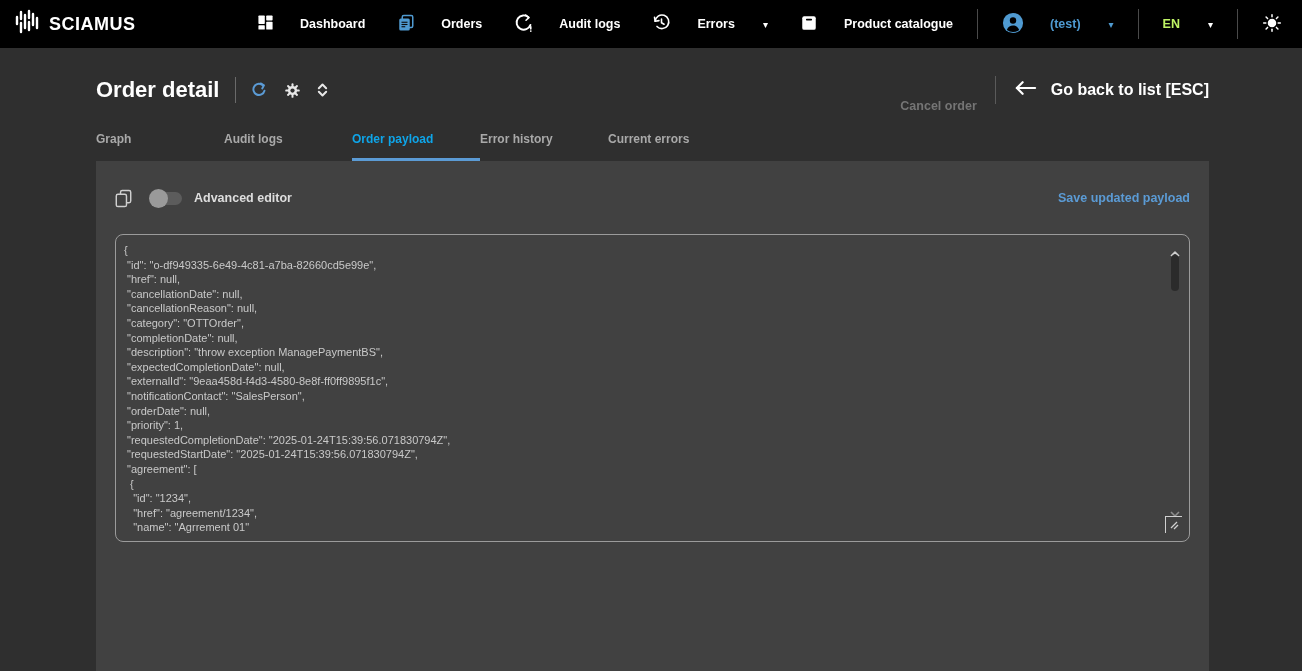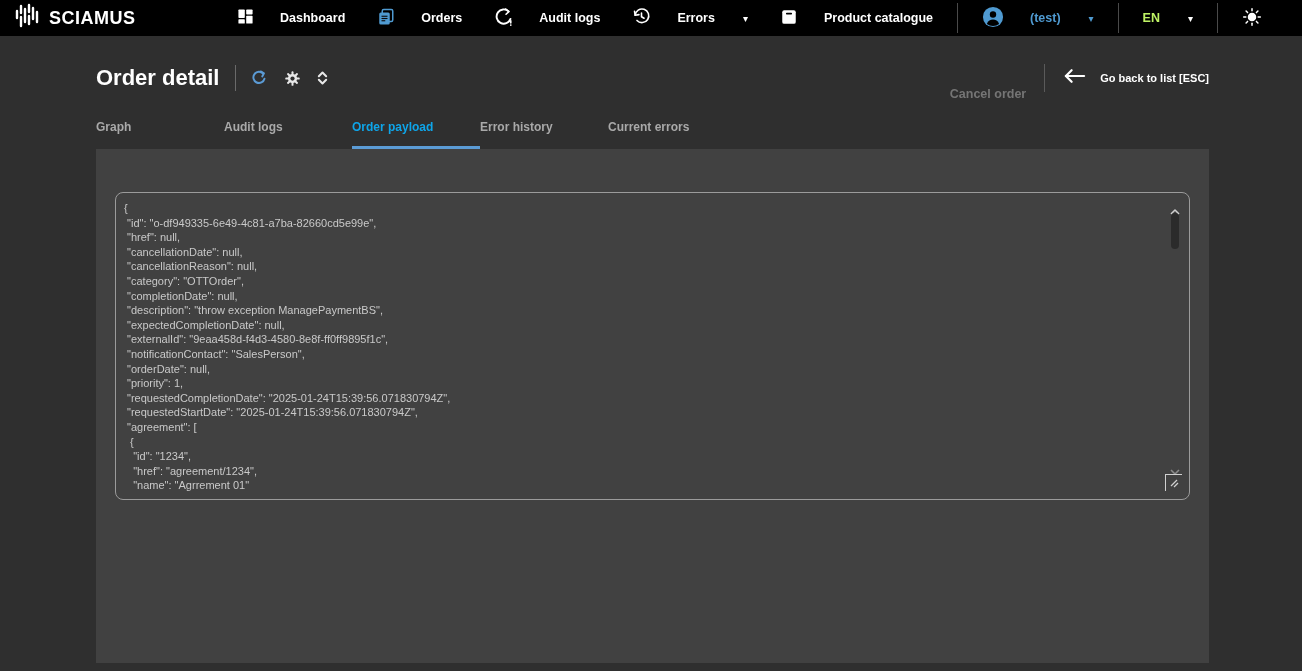--- a/index.html
+++ b/index.html
@@ -5,23 +5,23 @@
   * { margin:0; padding:0; box-sizing:border-box; }
   html,body { width:1302px; height:671px; overflow:hidden; }
   body {
     background:#2f2f2f;
     font-family:"Liberation Sans","DejaVu Sans",sans-serif;
     color:#e8e8e8;
   }
 
   
   .topnav {
-    height:36px; background:#000;
+    height:48px; background:#000;
     display:flex; align-items:center;
-    padding:0 24px 0 14px;
+    padding:0 4px 0 14px;
   }
   .brand { display:flex; align-items:center; gap:9px; cursor:pointer; }
   .brand-name { color:#fff; font-size:18px; font-weight:bold; letter-spacing:.5px; }
   .nav-group { margin-left:auto; display:flex; align-items:center; }
   .nav-item {
     display:flex; align-items:center; gap:26px;
     color:#fff; font-size:12.5px; font-weight:bold;
     padding:0 16px; cursor:pointer; white-space:nowrap;
   }
   .chev { font-size:10px; color:#fff; margin-left:2px; }
@@ -36,21 +36,21 @@
     margin:0 93px 0 96px; padding-top:20px;
     display:flex; align-items:center; height:64px;
   }
   .page-title { font-size:22px; font-weight:bold; color:#fff; }
   .title-sep { width:1px; height:26px; background:#6a6a6a; margin:0 14px 0 16px; }
   .title-icons { display:flex; align-items:center; gap:16px; }
   .header-actions { margin-left:auto; display:flex; align-items:center; }
   .cancel-order { color:#757575; font-size:12.5px; font-weight:bold; cursor:default;margin-top:31px; }
   .action-sep { width:1px; height:28px; background:#5a5a5a; margin:0 18px; }
   .back-link { display:flex; align-items:center; gap:14px; cursor:pointer; }
-  .back-label { color:#fff; font-size:11px; font-weight:bold; }
+  .back-label { color:#fff; font-size:16px; font-weight:bold; }
 
   
   .tabs { margin:12px 93px 0 96px; display:flex; }
   .tab {
     width:128px; padding:8px 0 12px;
     color:#a9a9a9; font-size:12px; font-weight:bold; cursor:pointer;
     border-bottom:3px solid transparent;
   }
   .tab.active { color:#0ea5e9; border-bottom-color:#5b9bd5; }
 
@@ -269,20 +269,33 @@
 
 <div class="tabs">
   <div class="tab">Graph</div>
   <div class="tab">Audit logs</div>
   <div class="tab active">Order payload</div>
   <div class="tab">Error history</div>
   <div class="tab">Current errors</div>
 </div>
 
 <div class="panel">
+  <div class="toolbar">
+    <span class="copy-btn">
+      <svg width="17" height="19" viewBox="0 0 20 22" fill="none" stroke="#cfcfcf" stroke-width="1.7">
+        <rect x="6.5" y="1.5" width="12" height="14.5" rx="2"></rect>
+        <rect x="1.5" y="6" width="12" height="14.5" rx="2" fill="#414141"></rect>
+      </svg>
+    </span>
+    <span class="toggle">
+      <span class="knob"></span>
+    </span>
+    <span class="toggle-label">Advanced editor</span>
+    <span class="save-link">Save updated payload</span>
+  </div>
 
   <div class="editor-box">
     <pre>{
  "id": "o-df949335-6e49-4c81-a7ba-82660cd5e99e",
  "href": null,
  "cancellationDate": null,
  "cancellationReason": null,
  "category": "OTTOrder",
  "completionDate": null,
  "description": "throw exception ManagePaymentBS",

